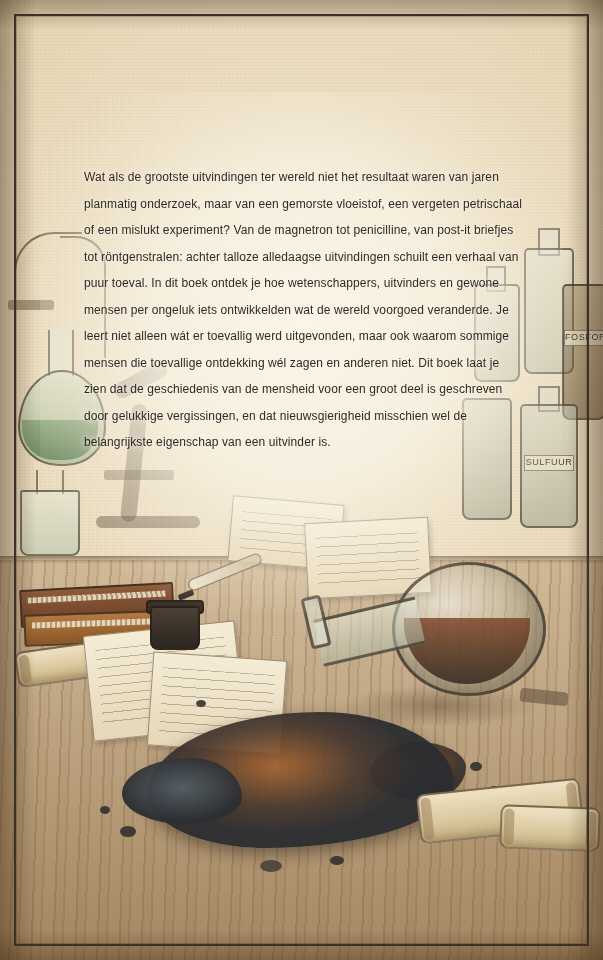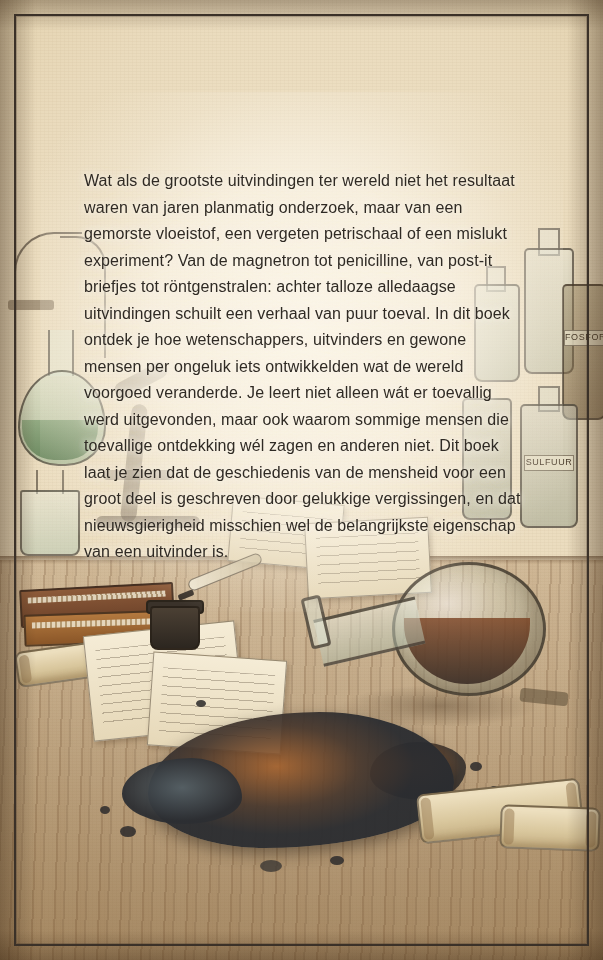--- a/index.html
+++ b/index.html
@@ -309,21 +309,21 @@
   }
 
   
   .blurb {
     position: absolute;
     left: 84px;
     top: 152px;
     width: 440px;
     color: #2f2a24;
     font-family: "Liberation Sans", sans-serif;
-    font-size: 16px;
+    font-size: 12px;
     line-height: 26.5px;
     letter-spacing: .1px;
     text-shadow: 0 0 6px rgba(252,248,238,.95), 0 0 14px rgba(252,248,238,.8);
     z-index: 30;
   }
 
   .shadow-soft {
     position: absolute;
     border-radius: 50%;
     background: radial-gradient(50% 50% at 50% 50%, rgba(60,42,24,.35), rgba(60,42,24,0) 70%);

